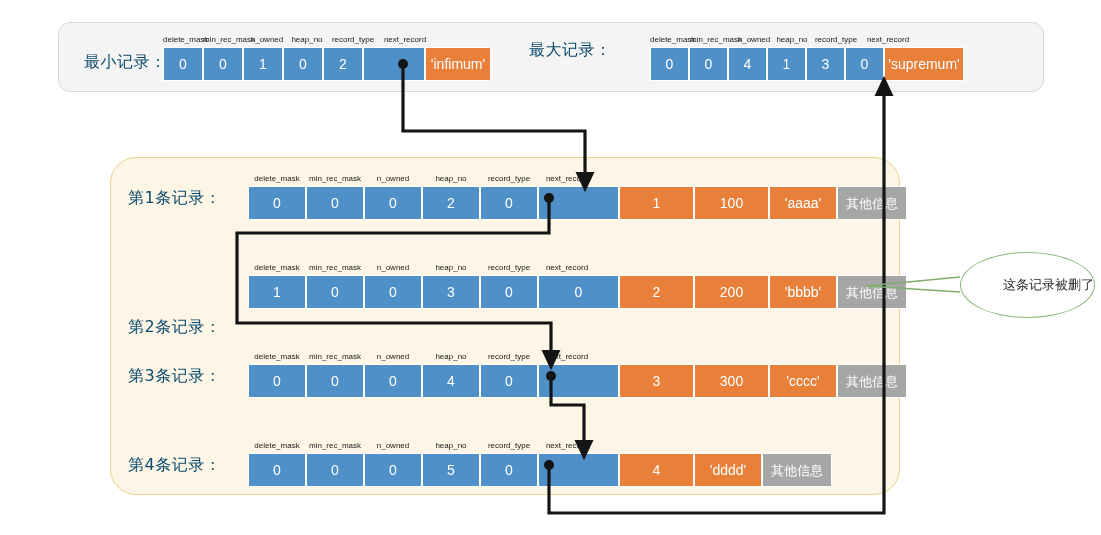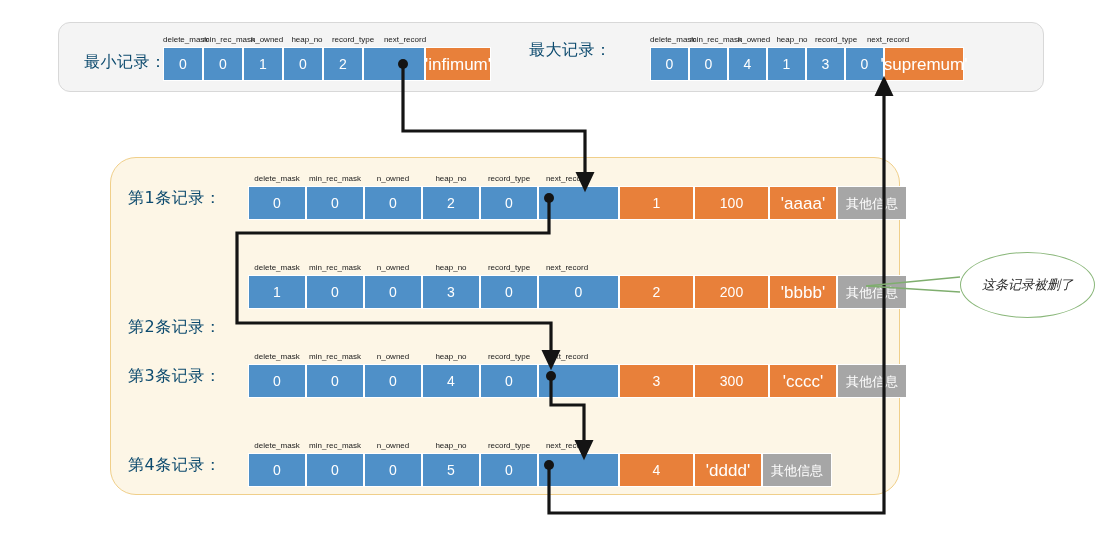--- a/index.html
+++ b/index.html
@@ -19,21 +19,21 @@
     border:1px solid #ffffff;
     display:flex;align-items:center;justify-content:center;
     color:#ffffff;
     font-size:14px;
     line-height:1;
     white-space:nowrap;
   }
   .cell.blue{background:#4f90c8;}
   .cell.orange{background:#e8803a;}
   .cell.gray{background:#a6a6a6;color:#ffffff;font-size:13px;}
-  .cell.sm{font-size:17px;}
+  .cell.sm{font-size:14px;}
 
   
   .hdrs{position:absolute;display:flex;height:14px;}
   .hdr{
     font-size:8px;
     color:#1a1a1a;
     text-align:center;
     line-height:14px;
     white-space:nowrap;
     overflow:visible;
@@ -68,23 +68,22 @@
     text-align:center;
   }
 
   
   .callout{
     position:absolute;
     left:960px;top:252px;width:135px;height:66px;
     border:1.4px solid #8ab77a;
     border-radius:50%;
     background:#ffffff;
-    display:flex;align-items:center;justify-content:center;
-    box-sizing:border-box;
-    font-style:italic;
+    display:flex;align-items:center;justify-content:flex-end;
+    box-sizing:border-box;
   }
   .callout span{
     font-size:13px;color:#2b2b2b;
     font-family:"DejaVu Sans","Liberation Sans",sans-serif;
     white-space:nowrap;
   }
 
   svg.overlay{position:absolute;left:0;top:0;width:1101px;height:535px;pointer-events:none;}
 </style>
 </head>

